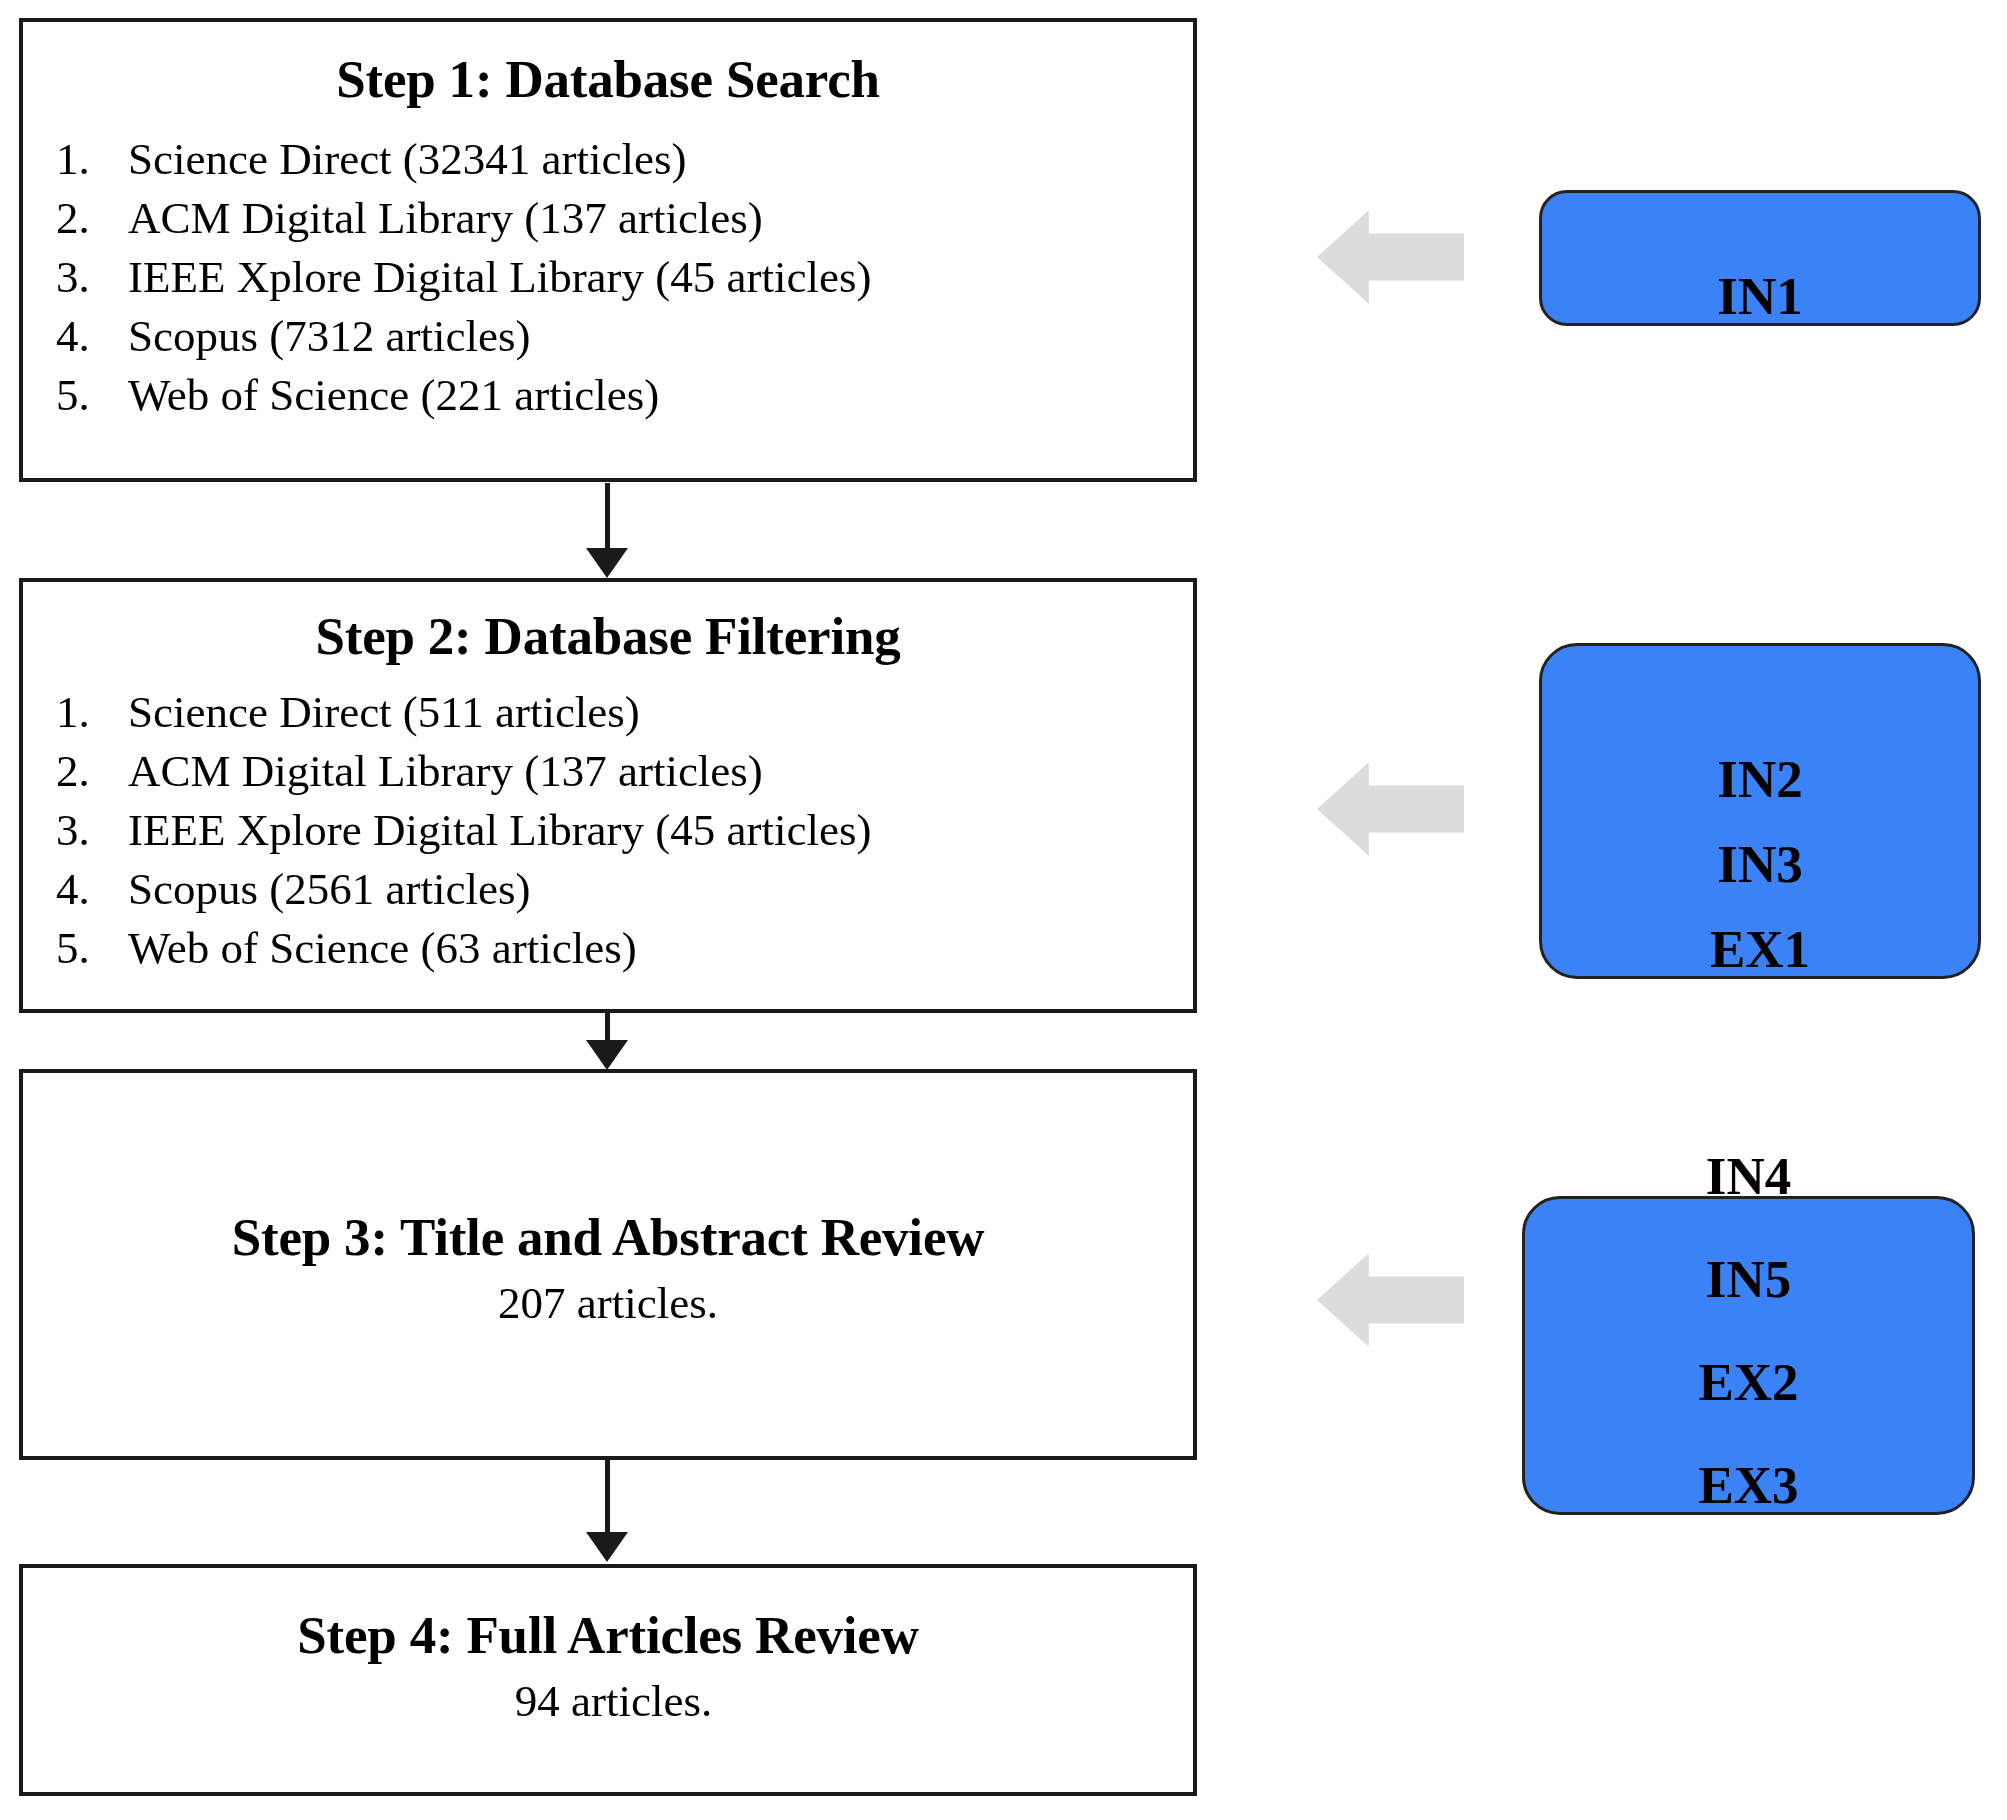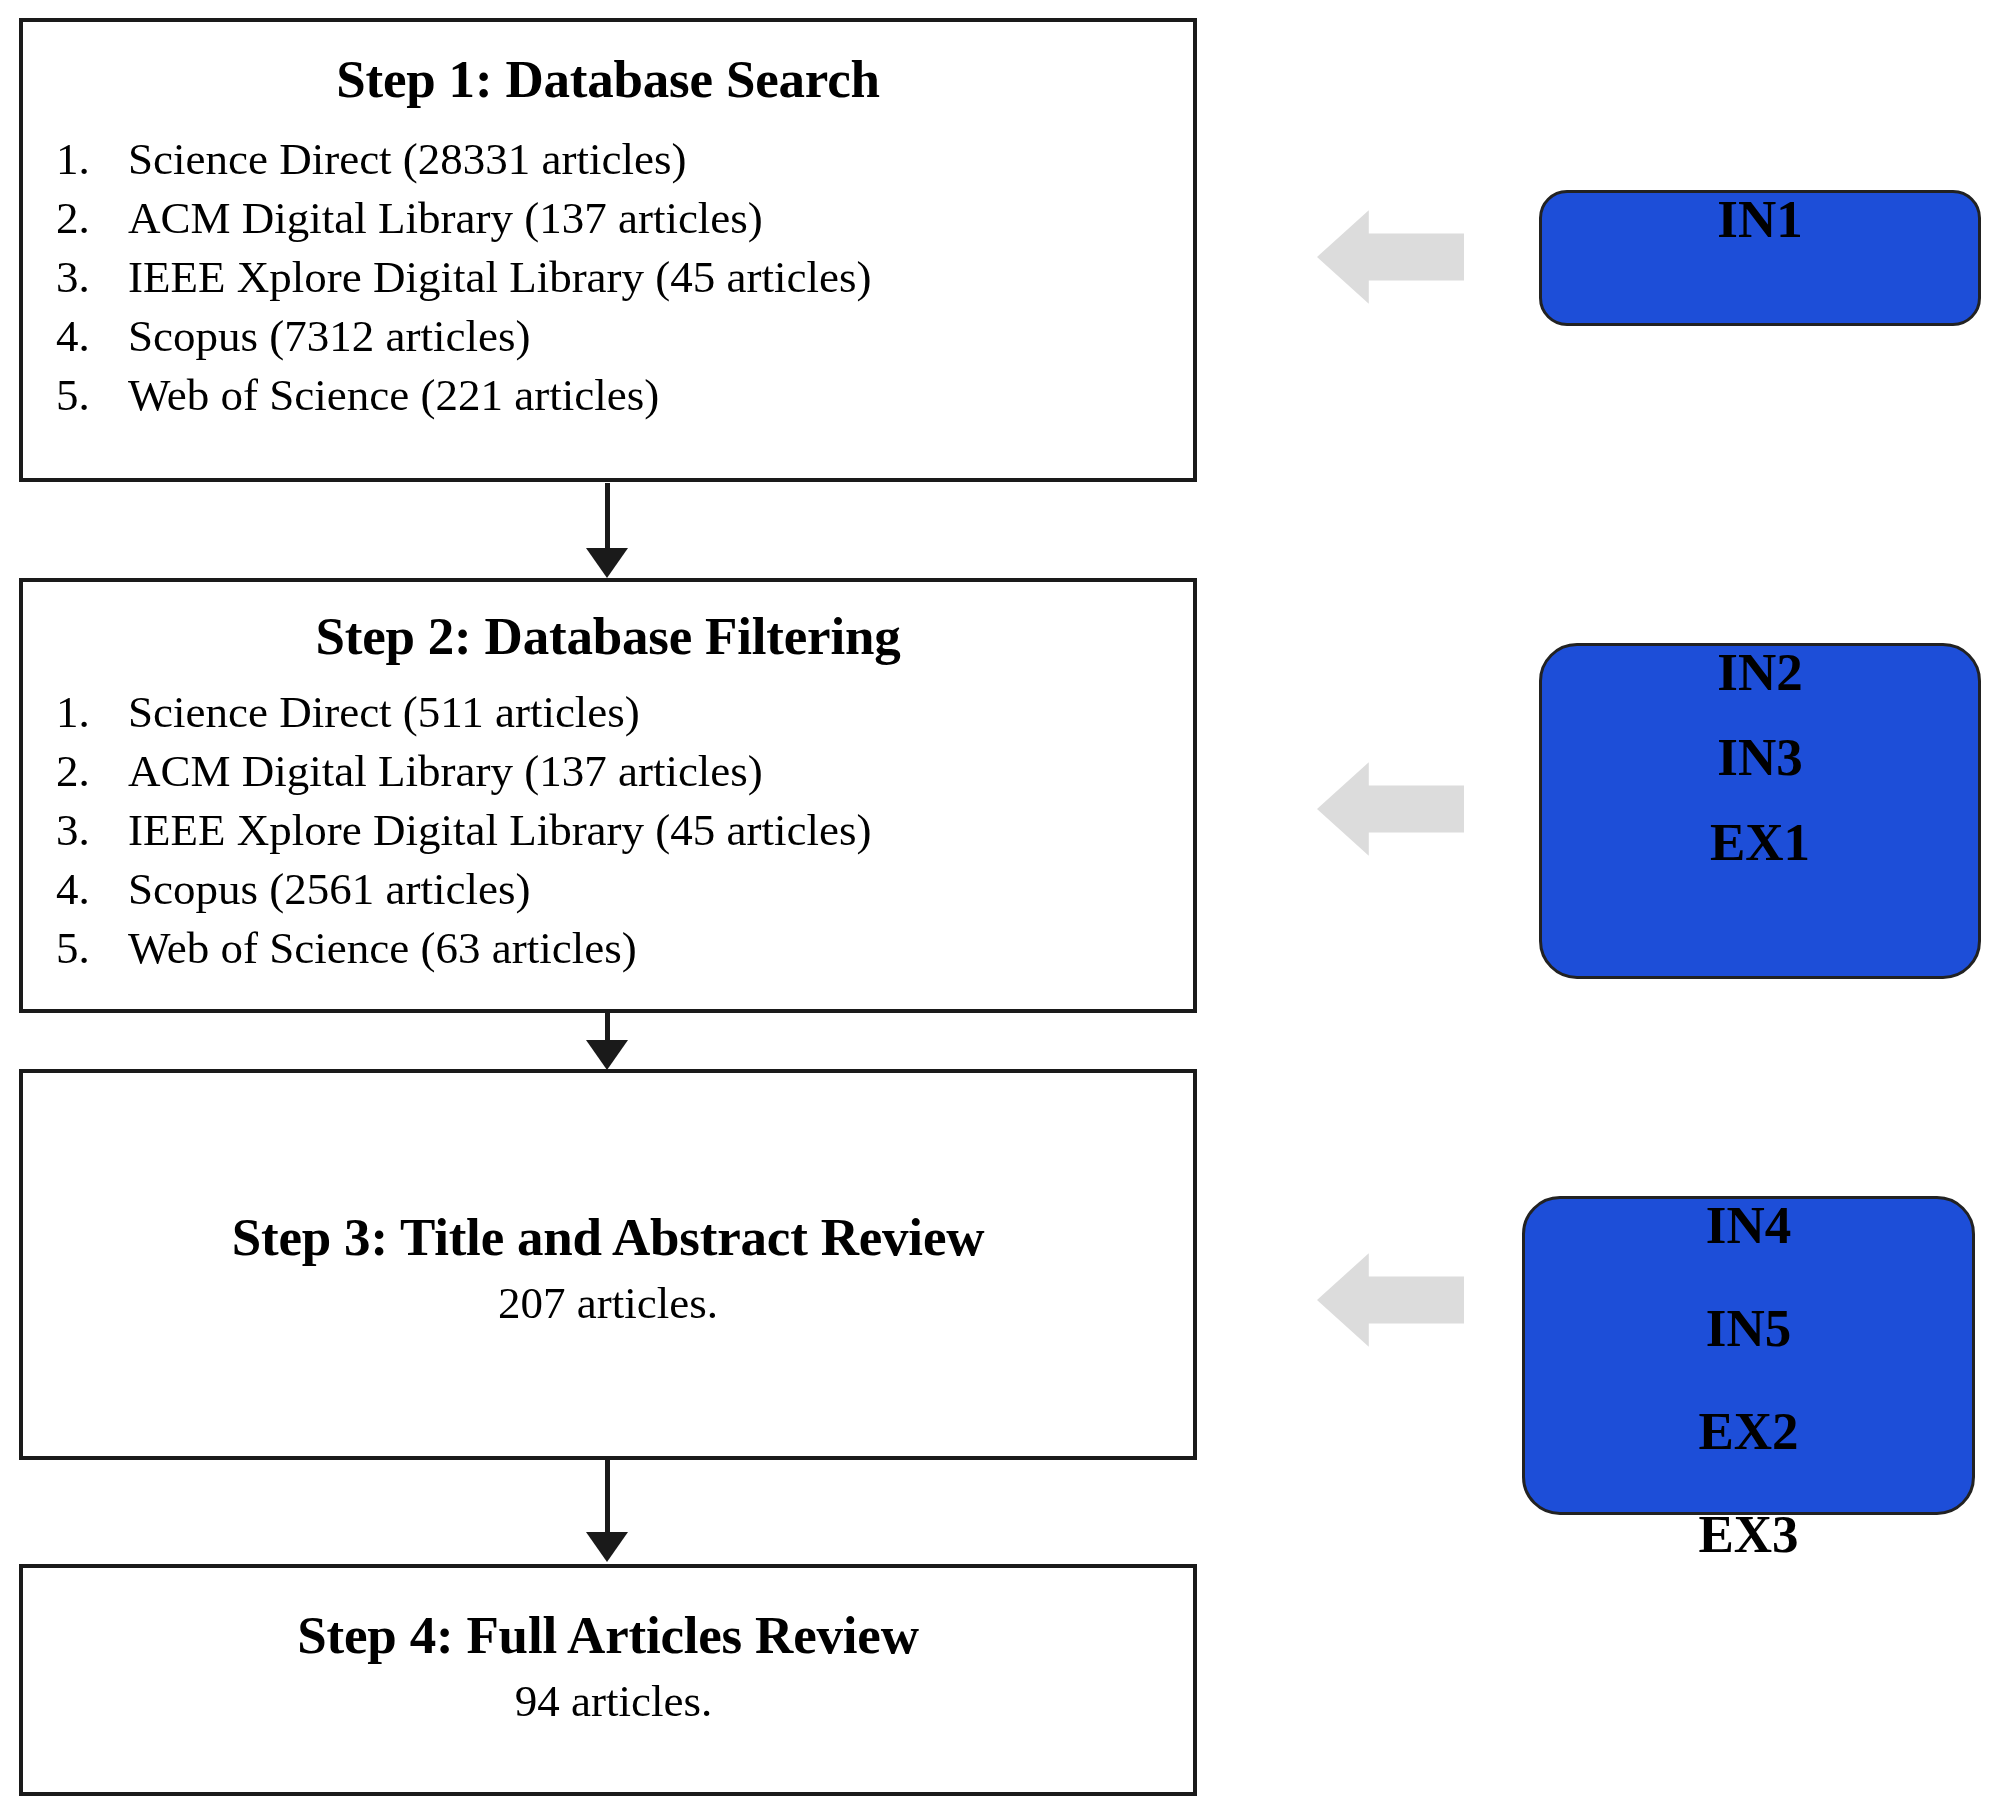--- a/index.html
+++ b/index.html
@@ -88,25 +88,25 @@
     position: absolute;
   }
   .grey-arrow svg { display: block; }
 
   
   .crit-box {
     position: absolute;
     box-sizing: border-box;
     border: 3.3px solid #222222;
     border-radius: 38px;
-    background: #1d4ed8;
+    background: #3b82f6;
     display: flex;
     flex-direction: column;
     align-items: center;
-    justify-content: flex-start;
+    justify-content: flex-end;
   }
   .crit-box .crit-line {
     font-weight: bold;
     font-size: 53px;
     line-height: 1.0;
     text-align: center;
     white-space: nowrap;
   }
   .crit-box.gap-1 .crit-line + .crit-line { margin-top: 32px; }
   .crit-box.gap-2 .crit-line + .crit-line { margin-top: 50px; }
@@ -114,21 +114,21 @@
 </head>
 <body>
 
 <div id="canvas">
 
   <div class="step-box" style="left:19px; top:18.4px; width:1178px; height:464px;">
     <div class="step-title" style="margin-top:28px;">Step 1: Database Search</div>
     <ol class="db-list" style="margin-top:20px; padding-left:33px;">
       <li>
         <span class="num">1.</span>
-        <span class="txt">Science Direct (28331 articles)</span>
+        <span class="txt">Science Direct (32341 articles)</span>
       </li>
       <li>
         <span class="num">2.</span>
         <span class="txt">ACM Digital Library (137 articles)</span>
       </li>
       <li>
         <span class="num">3.</span>
         <span class="txt">IEEE Xplore Digital Library (45 articles)</span>
       </li>
       <li>

